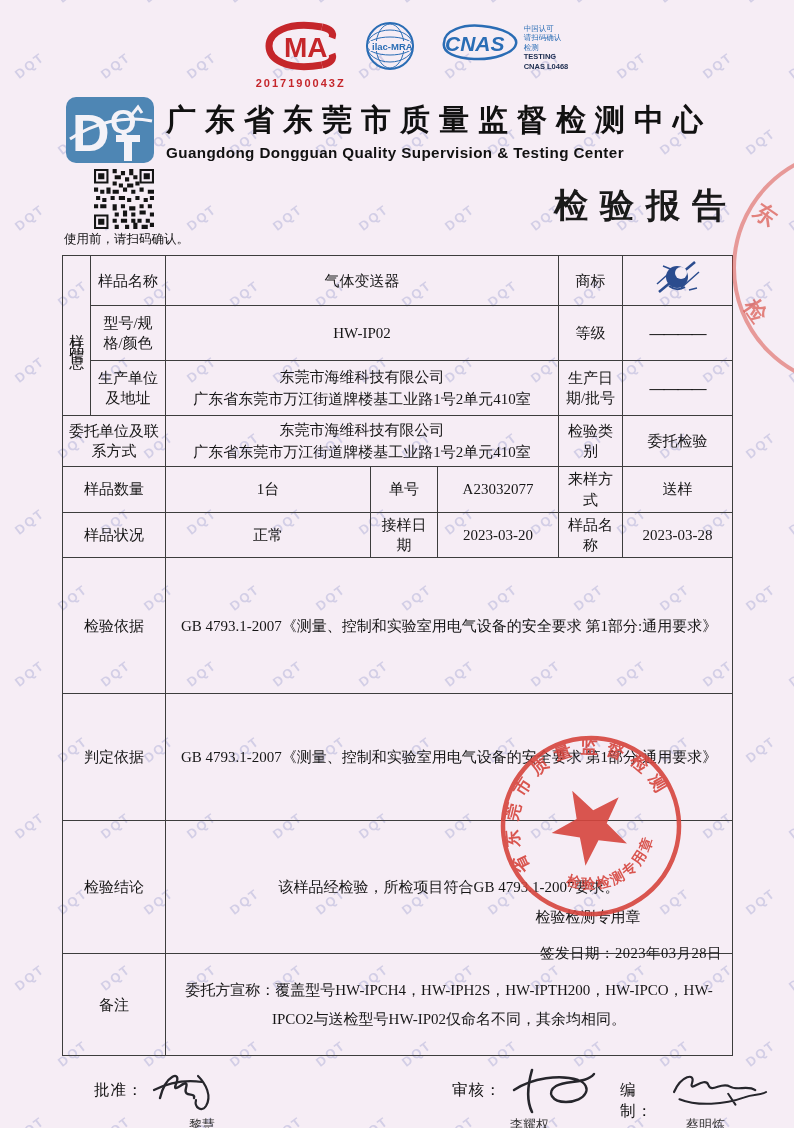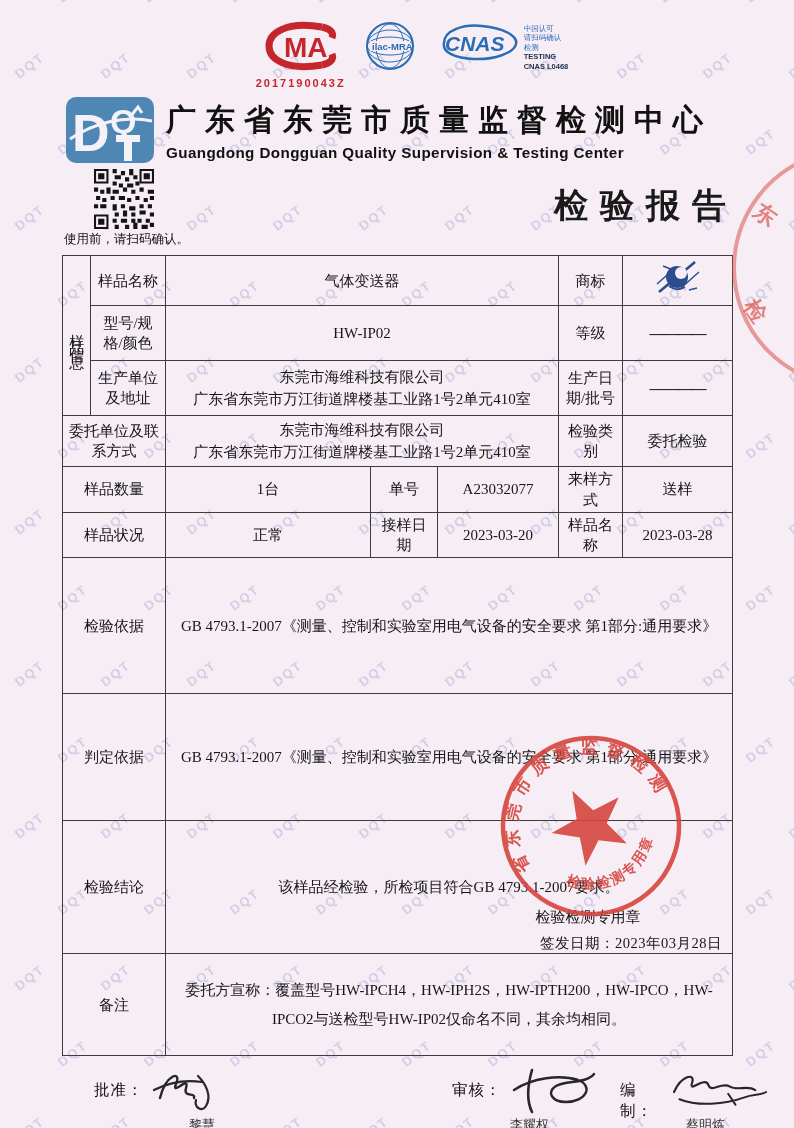--- a/index.html
+++ b/index.html
@@ -67,21 +67,21 @@
   tr.h127 { height:127px; } tr.h133 { height:133px; } tr.h102 { height:102px; }
   .dashline { letter-spacing:-1px; font-weight:600; }
 
   
   td.concl { position:relative; vertical-align:top; text-align:left;
              padding:10px 12px; overflow:visible; }
   .stamp-wrap { position:absolute; left:330px; top:-90px; width:190px; height:190px;
                 transform:rotate(-28deg); opacity:.9; pointer-events:none; z-index:5;}
   .stamp-caption { position:absolute; left:352px; top:86px; width:140px;
                    text-align:center; font-size:15px; color:#161616;}
-  .issue-date { position:absolute; right:10px; top:113px; font-size:14.5px;
+  .issue-date { position:absolute; right:10px; top:123px; font-size:14.5px;
                 color:#161616; letter-spacing:.5px;}
 
   
   .edge-stamp { position:absolute; right:-178px; top:148px; width:240px; height:240px;
                 border:4px solid rgba(215,70,60,.5); border-radius:50%; z-index:3;}
   .edge-stamp span { position:absolute; color:rgba(215,70,60,.65); font-size:22px;
                      font-weight:700;}
   .edge-ch1 { left:18px; top:48px; transform:rotate(35deg);}
   .edge-ch2 { left:8px; bottom:58px; transform:rotate(55deg);}
 

